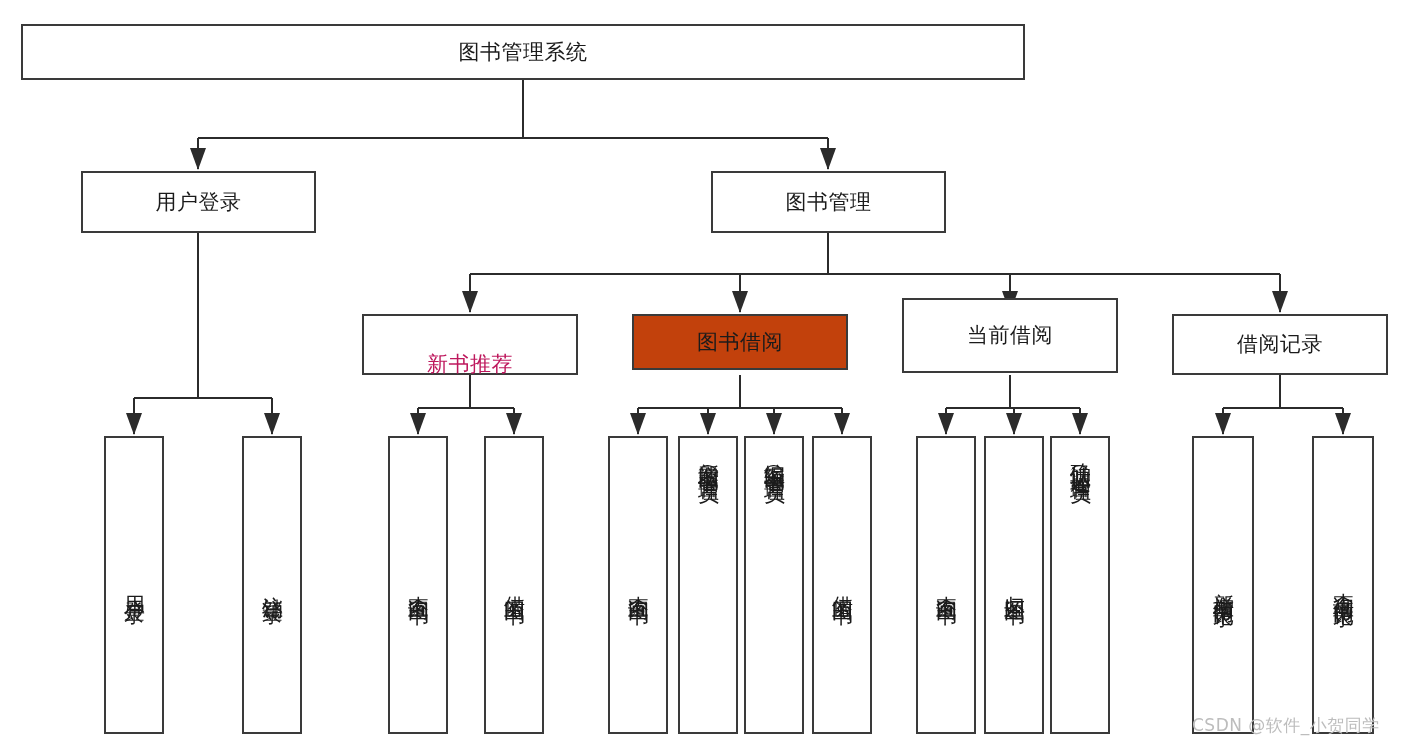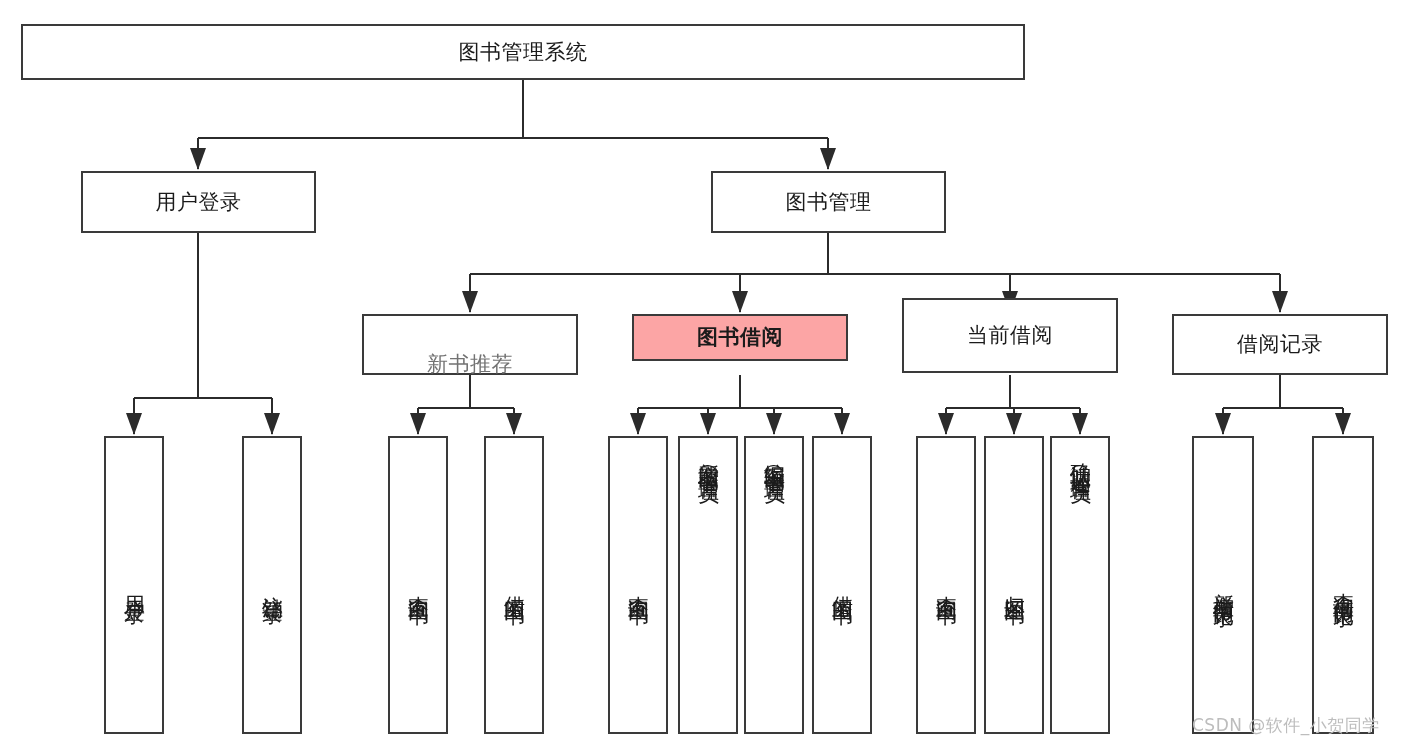--- a/index.html
+++ b/index.html
@@ -133,23 +133,23 @@
       <div class="node horizontal" style="left: 21px; top: 24px; width: 1004px; height: 56px; border-color: rgb(58, 58, 58); background: rgb(255, 255, 255);">
         <span class="node-label" style="color: rgb(27, 27, 27);">图书管理系统</span>
       </div>
       <div class="node horizontal" style="left: 81px; top: 171px; width: 235px; height: 62px; border-color: rgb(58, 58, 58); background: rgb(255, 255, 255);">
         <span class="node-label" style="color: rgb(27, 27, 27);">用户登录</span>
       </div>
       <div class="node horizontal" style="left: 711px; top: 171px; width: 235px; height: 62px; border-color: rgb(58, 58, 58); background: rgb(255, 255, 255); justify-content: center;">
         <span class="node-label" style="color: rgb(27, 27, 27);">图书管理</span>
       </div>
       <div class="node horizontal" style="left: 362px; top: 314px; width: 216px; height: 61px; border-color: rgb(58, 58, 58); background: rgb(255, 255, 255);">
-        <span class="node-label" style="color: #737373; margin-top: 40px;">新书推荐</span>
+        <span class="node-label" style="color: #be185d; margin-top: 40px;">新书推荐</span>
       </div>
-      <div class="node horizontal" style="left: 632px; top: 314px; width: 216px; height: 47px; border-color: rgb(58, 58, 58); background: #fca5a5; font-weight: bold;">
+      <div class="node horizontal" style="left: 632px; top: 314px; width: 216px; height: 56px; border-color: rgb(58, 58, 58); background: #c2410c;">
         <span class="node-label" style="color: rgb(27, 27, 27);">图书借阅</span>
       </div>
       <div class="node horizontal" style="left: 902px; top: 298px; width: 216px; height: 75px; border-color: rgb(58, 58, 58); background: rgb(255, 255, 255);">
         <span class="node-label" style="color: rgb(27, 27, 27);">当前借阅</span>
       </div>
       <div class="node horizontal" style="left: 1172px; top: 314px; width: 216px; height: 61px; border-color: rgb(58, 58, 58); background: rgb(255, 255, 255);">
         <span class="node-label" style="color: rgb(27, 27, 27);">借阅记录</span>
       </div>
       <div class="node vertical centered" style="left: 104px; top: 436px; width: 60px; height: 298px; border-color: rgb(58, 58, 58); background: rgb(255, 255, 255);">
         <span class="node-label" style="color: rgb(27, 27, 27);">用户登录</span>

